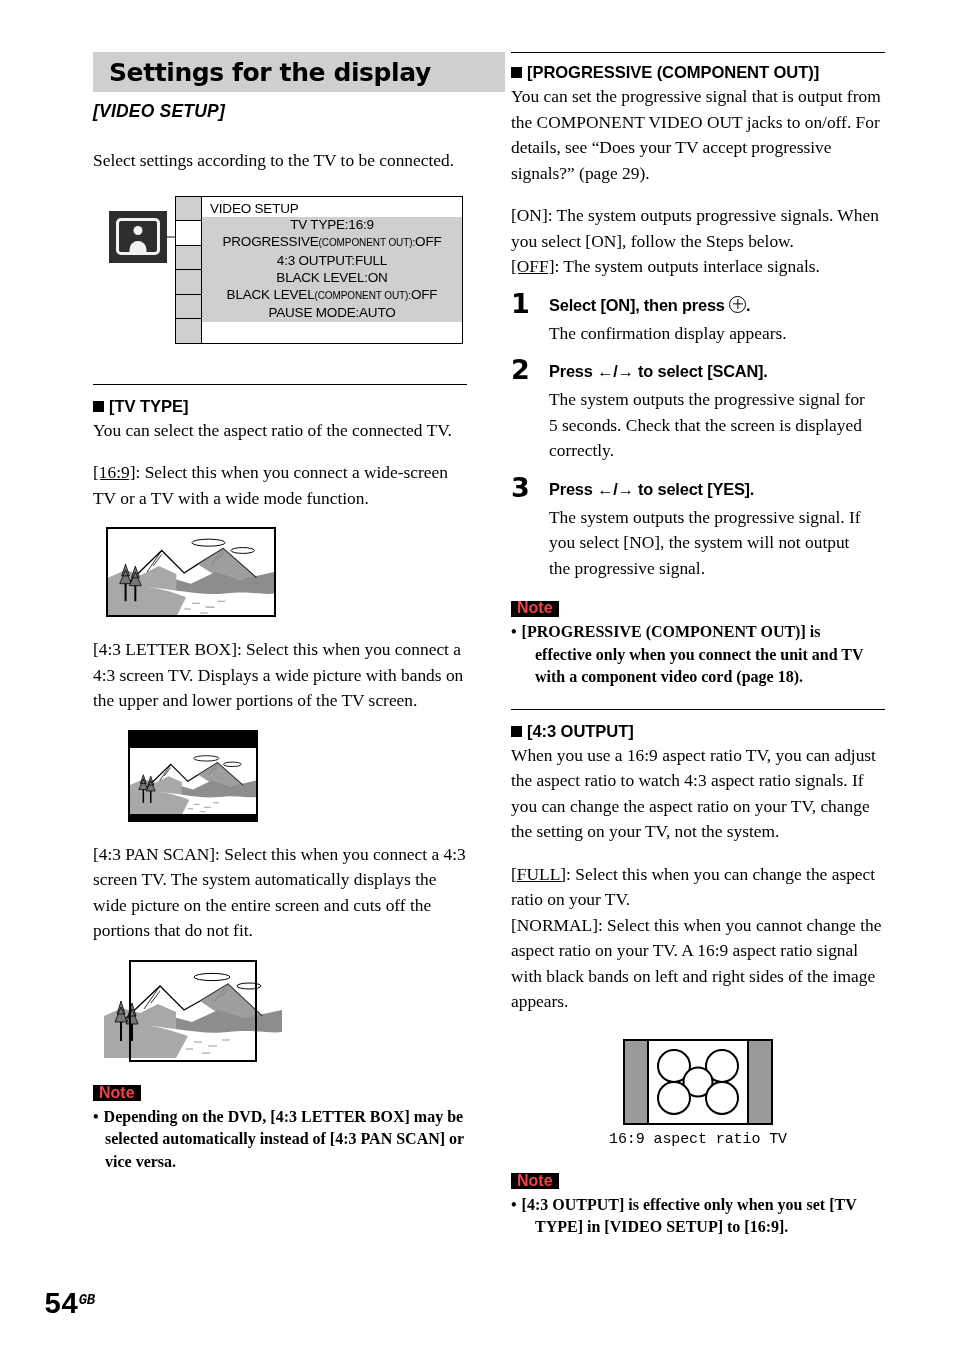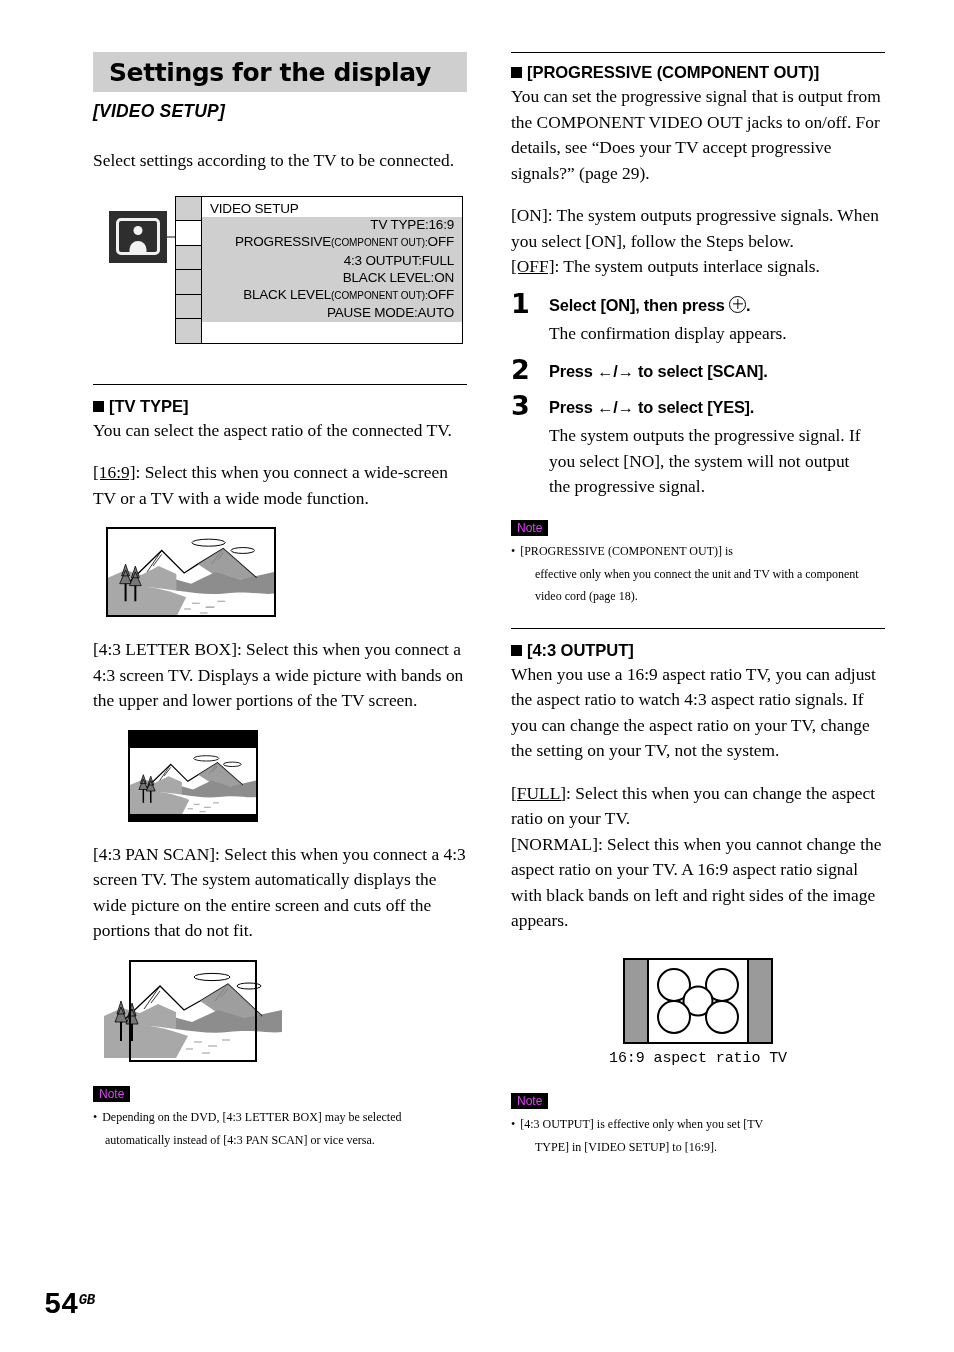--- a/index.html
+++ b/index.html
@@ -32,21 +32,21 @@
     position: absolute;
     left: 511px;
     top: 52px;
     width: 374px;
   }
 
   
   .banner {
     background: #cfcfcf;
     height: 40px;
-    width: 374px;
+    width: 412px;
     display: flex;
     align-items: center;
     padding-left: 16px;
     box-sizing: border-box;
   }
   .banner-title {
     font-family: "DejaVu Sans", sans-serif;
     font-weight: bold;
     font-size: 25px;
     letter-spacing: -0.4px;
@@ -201,21 +201,21 @@
     font-size: 13.5px;
     padding: 1px 0 1px 8px;
     letter-spacing: -0.2px;
   }
   .osd-rows {
     background: #cfcfcf;
   }
   .osd-row {
     display: flex;
     align-items: baseline;
-    justify-content: flex-end;
+    justify-content: center;
     font-size: 13.5px;
     padding: 0.5px 8px 0.5px 8px;
     letter-spacing: -0.2px;
     line-height: 16.3px;
     white-space: nowrap;
   }
   .osd-row .small {
     font-size: 10px;
     letter-spacing: -0.1px;
   }
@@ -231,37 +231,38 @@
     position: relative;
     overflow: hidden;
     background: #ffffff;
   }
   .scene { position: absolute; inset: 0; }
 
   
   .note-tag {
     display: inline-block;
     background: #000;
-    color: #d946ef;
+    color: #ef4444;
     font-family: "Liberation Sans", sans-serif;
-    font-weight: normal;
-    font-size: 12px;
+    font-weight: bold;
+    font-size: 16px;
     padding: 1.5px 6px 2.5px 6px;
     line-height: 12px;
   }
   ul.note-list {
     margin: 4px 0 0 0;
     padding: 0;
     list-style: none;
   }
   ul.note-list li {
-    font-size: 12px;
+    font-size: 16px;
     line-height: 22.5px;
     padding-left: 12px;
     text-indent: -12px;
+    font-weight: bold;
   }
   ul.note-list li .inner {
     display: block;
     padding-left: 12px;
     text-indent: 0;
   }
   ul.note-list li::before {
     content: "\2022";
     margin-right: 5px;
   }
@@ -576,20 +577,21 @@
 
     <div class="step">
       <div class="step-num">1</div>
       <p class="step-head"><span>Select [ON], then press</span>&nbsp;<span class="enter-glyph"></span><span>.</span></p>
       <p class="step-body">The confirmation display appears.</p>
     </div>
 
     <div class="step">
       <div class="step-num">2</div>
       <p class="step-head">Press ←/→ to select [SCAN].</p>
+      <p class="step-body">The system outputs the progressive signal for 5 seconds. Check that the screen is displayed correctly.</p>
     </div>
 
     <div class="step">
       <div class="step-num">3</div>
       <p class="step-head"> Press ←/→ to select [YES].</p>
       <p class="step-body">The system outputs the progressive signal. If you select [NO], the system will not output the progressive signal.</p>
     </div>
 
     <div style="height:18px"></div>
 

